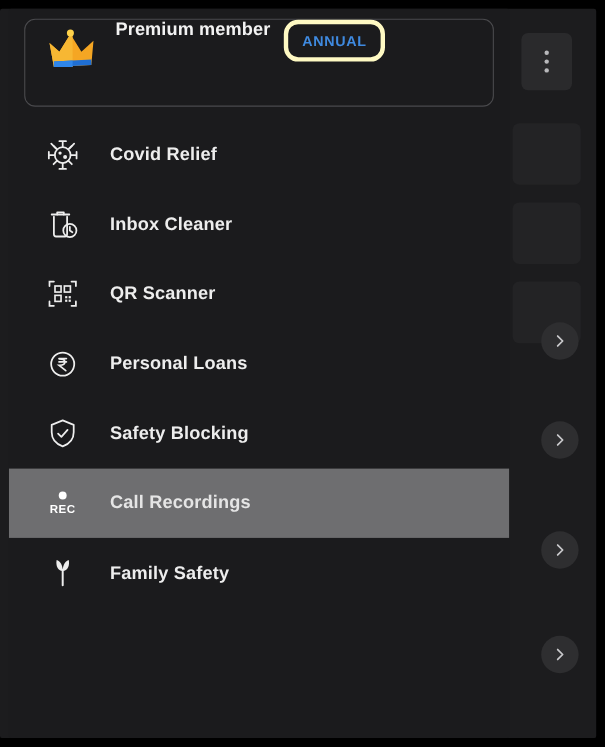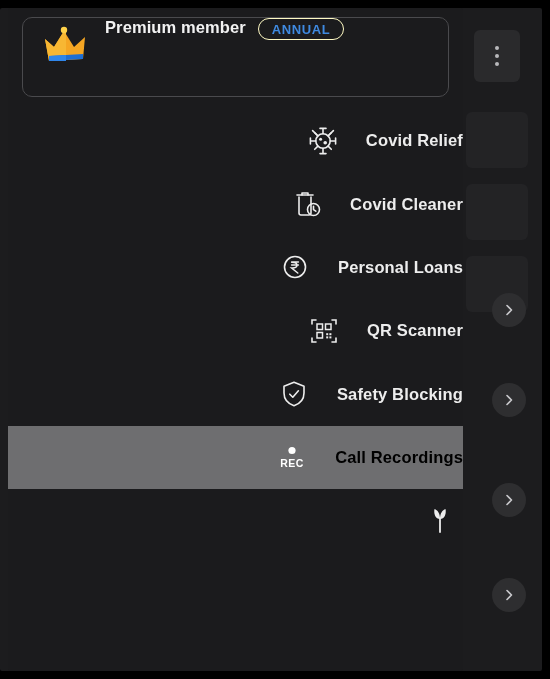--- a/index.html
+++ b/index.html
@@ -112,24 +112,24 @@
     margin-left: 10px;
     color: #f2f2f2;
     font-size: 16.5px;
     font-weight: bold;
     letter-spacing: 0.1px;
     white-space: nowrap;
   }
   .annual-badge {
     margin-left: 12px;
     box-sizing: border-box;
-    height: 22px;
+    height: 38px;
     padding: 0 13px;
     border-radius: 13px;
-    border: 1px solid #fef9c3;
+    border: 4px solid #fef9c3;
     color: #3f8ae0;
     font-size: 13px;
     font-weight: bold;
     letter-spacing: 0.6px;
     display: flex;
     align-items: center;
     justify-content: center;
     white-space: nowrap;
   }
 
@@ -140,21 +140,20 @@
     width: 455px;
   }
 
   .menu-item {
     position: relative;
     height: 63.4px;
     display: flex;
     align-items: center;
     padding-left: 26px;
     box-sizing: border-box;
-    justify-content: flex-end;
   }
   .menu-item.selected {
     background: #6e6e70;
   }
   .menu-item .mi-icon {
     width: 46px;
     height: 46px;
     flex: 0 0 auto;
     display: flex;
     align-items: center;
@@ -162,21 +161,21 @@
     color: #bef264;
   }
   .menu-item .mi-label {
     margin-left: 20px;
     color: #ededed;
     font-size: 16.5px;
     font-weight: bold;
     letter-spacing: 0.15px;
     white-space: nowrap;
   }
-  .menu-item.selected .mi-label { color: #000000; }
+  .menu-item.selected .mi-label { color: #e5e5e5; }
 
   svg { overflow: visible; }
 </style>
 </head>
 <body>
 
 <div class="screen">
 
   <div class="bg-app">
 
@@ -250,35 +249,23 @@
           <svg width="30" height="30" viewBox="0 0 30 30" aria-hidden="true">
             <g fill="none" stroke="#ededed" stroke-width="1.6" stroke-linecap="round" stroke-linejoin="round">
               <path d="M5 6 H21"></path>
               <path d="M10 6 V4 H16 V6"></path>
               <path d="M7 8 V24 A2 2 0 0 0 9 26 H17 A2 2 0 0 0 19 24 V8"></path>
               <circle cx="21.5" cy="20.5" r="6"></circle>
               <path d="M21.5 17.2 V20.6 L23.8 22.2"></path>
             </g>
           </svg>
         </span>
-        <span class="mi-label">Covid Cleaner</span>
-      </div>
-
-
-      <div class="menu-item">
-        <span class="mi-icon">
-          <svg width="30" height="30" viewBox="0 0 30 30" aria-hidden="true">
-            <circle cx="15" cy="15" r="10.5" fill="none" stroke="#ededed" stroke-width="1.6"></circle>
-            <g fill="none" stroke="#ededed" stroke-width="1.5" stroke-linecap="round">
-              <path d="M11.6 10 H18.4 M11.6 13 H18.4 M11.6 10.2 C15 10.2 17 11.3 17 13 C17 14.8 15.2 16 12.4 16 L11.6 16 L17.8 21"></path>
-            </g>
-          </svg>
-        </span>
-        <span class="mi-label">Personal Loans</span>
-      </div>
+        <span class="mi-label">Inbox Cleaner</span>
+      </div>
+
 
       <div class="menu-item">
         <span class="mi-icon">
           <svg width="30" height="30" viewBox="0 0 30 30" aria-hidden="true">
             <g fill="none" stroke="#ededed" stroke-width="1.6" stroke-linecap="round">
               <path d="M3 8 V4 H7 M23 4 H27 V8 M27 22 V26 H23 M7 26 H3 V22"></path>
             </g>
             <g fill="none" stroke="#ededed" stroke-width="1.5">
               <rect x="8" y="8" width="5.5" height="5.5"></rect>
               <rect x="16.5" y="8" width="5.5" height="5.5"></rect>
@@ -286,20 +273,32 @@
             </g>
             <rect x="17.2" y="17.2" width="2" height="2" fill="#ededed"></rect>
             <rect x="20.4" y="17.2" width="2" height="2" fill="#ededed"></rect>
             <rect x="17.2" y="20.4" width="2" height="2" fill="#ededed"></rect>
             <rect x="20.4" y="20.4" width="2" height="2" fill="#ededed"></rect>
           </svg>
         </span>
         <span class="mi-label">QR Scanner</span>
       </div>
 
+      <div class="menu-item">
+        <span class="mi-icon">
+          <svg width="30" height="30" viewBox="0 0 30 30" aria-hidden="true">
+            <circle cx="15" cy="15" r="10.5" fill="none" stroke="#ededed" stroke-width="1.6"></circle>
+            <g fill="none" stroke="#ededed" stroke-width="1.5" stroke-linecap="round">
+              <path d="M11.6 10 H18.4 M11.6 13 H18.4 M11.6 10.2 C15 10.2 17 11.3 17 13 C17 14.8 15.2 16 12.4 16 L11.6 16 L17.8 21"></path>
+            </g>
+          </svg>
+        </span>
+        <span class="mi-label">Personal Loans</span>
+      </div>
+
 
       <div class="menu-item">
         <span class="mi-icon">
           <svg width="30" height="30" viewBox="0 0 30 30" aria-hidden="true">
             <g fill="none" stroke="#ededed" stroke-width="1.6" stroke-linecap="round" stroke-linejoin="round">
               <path d="M15 3.2 L25 7.2 V14 C25 20.5 20.6 24.8 15 26.8 C9.4 24.8 5 20.5 5 14 V7.2 Z"></path>
               <path d="M10.8 15.2 L13.8 18.2 L19.4 11.8"></path>
             </g>
           </svg>
         </span>
@@ -317,17 +316,18 @@
       </div>
 
       <div class="menu-item">
         <span class="mi-icon">
           <svg width="30" height="30" viewBox="0 0 30 30" aria-hidden="true">
             <path d="M15 26 V12" fill="none" stroke="#ededed" stroke-width="1.8" stroke-linecap="round"></path>
             <path d="M15 13 C15 7 12.5 4 9.5 3 C8.5 8 10.5 13 15 13 Z" fill="#ededed"></path>
             <path d="M15 13 C15 7 17.5 4 20.5 3 C21.5 8 19.5 13 15 13 Z" fill="#ededed"></path>
           </svg>
         </span>
+        <span class="mi-label">Family Safety</span>
       </div>
 
     </div>
   </div>
 </div>
 
 </body></html>

